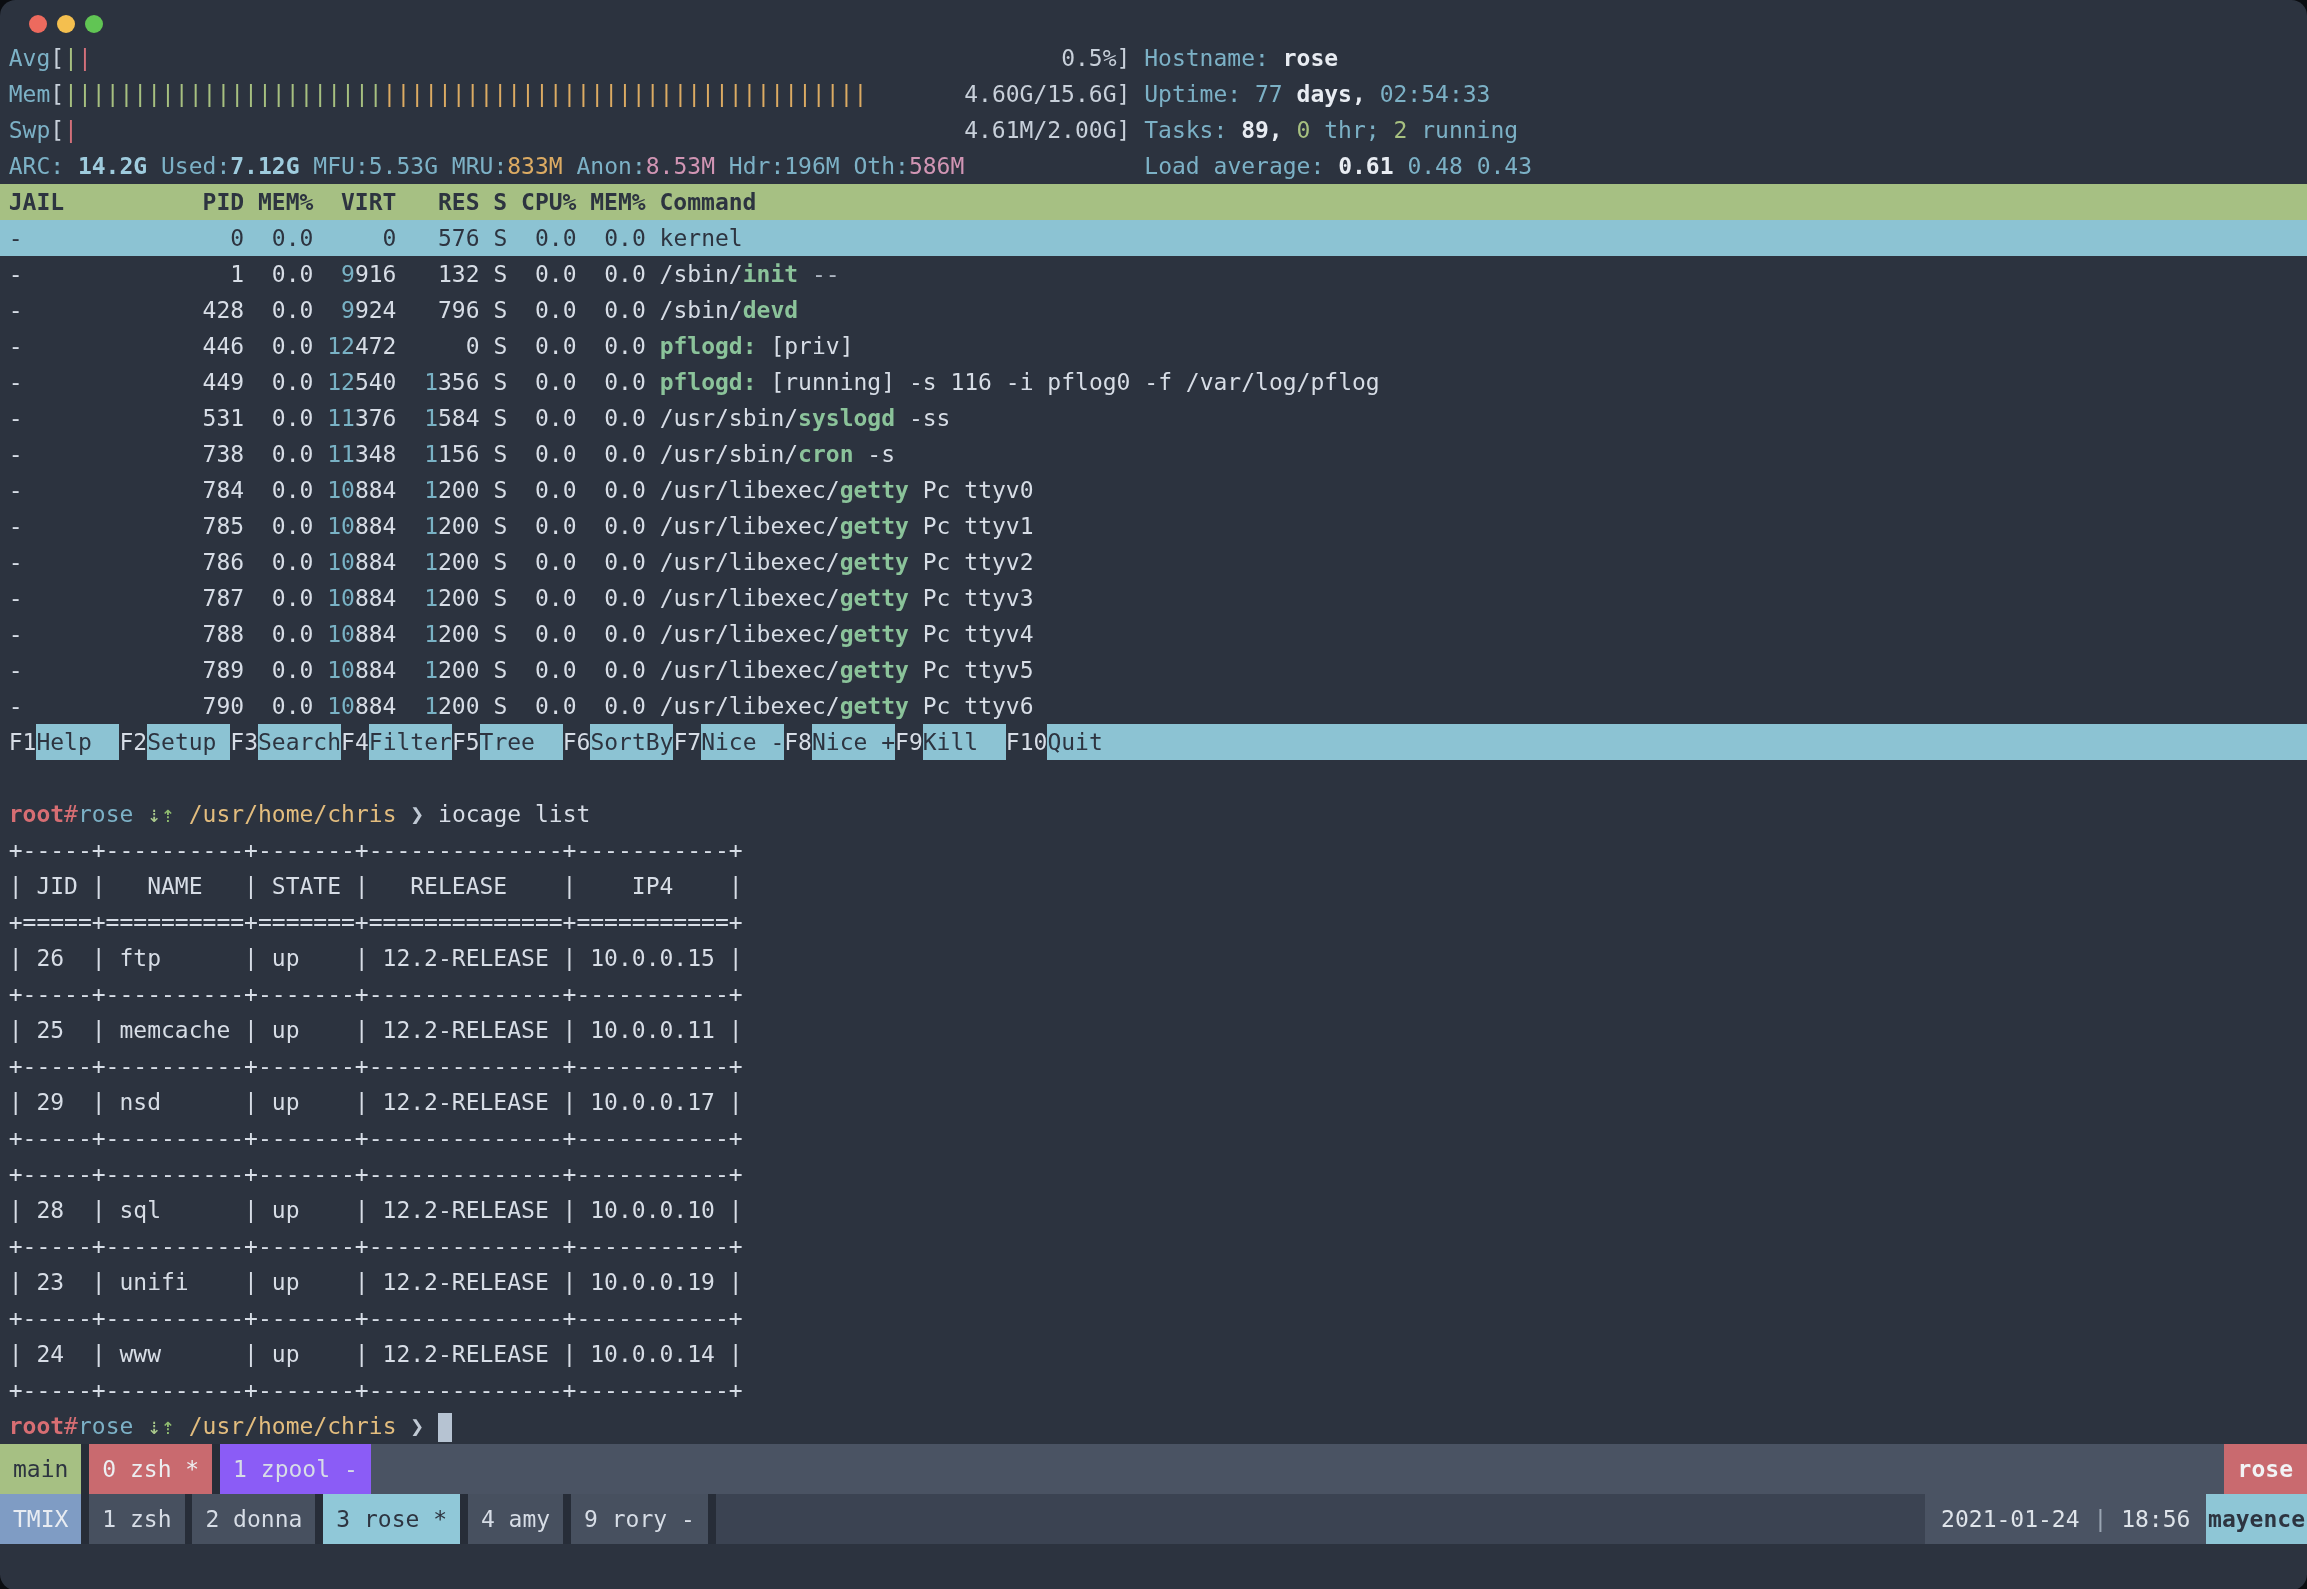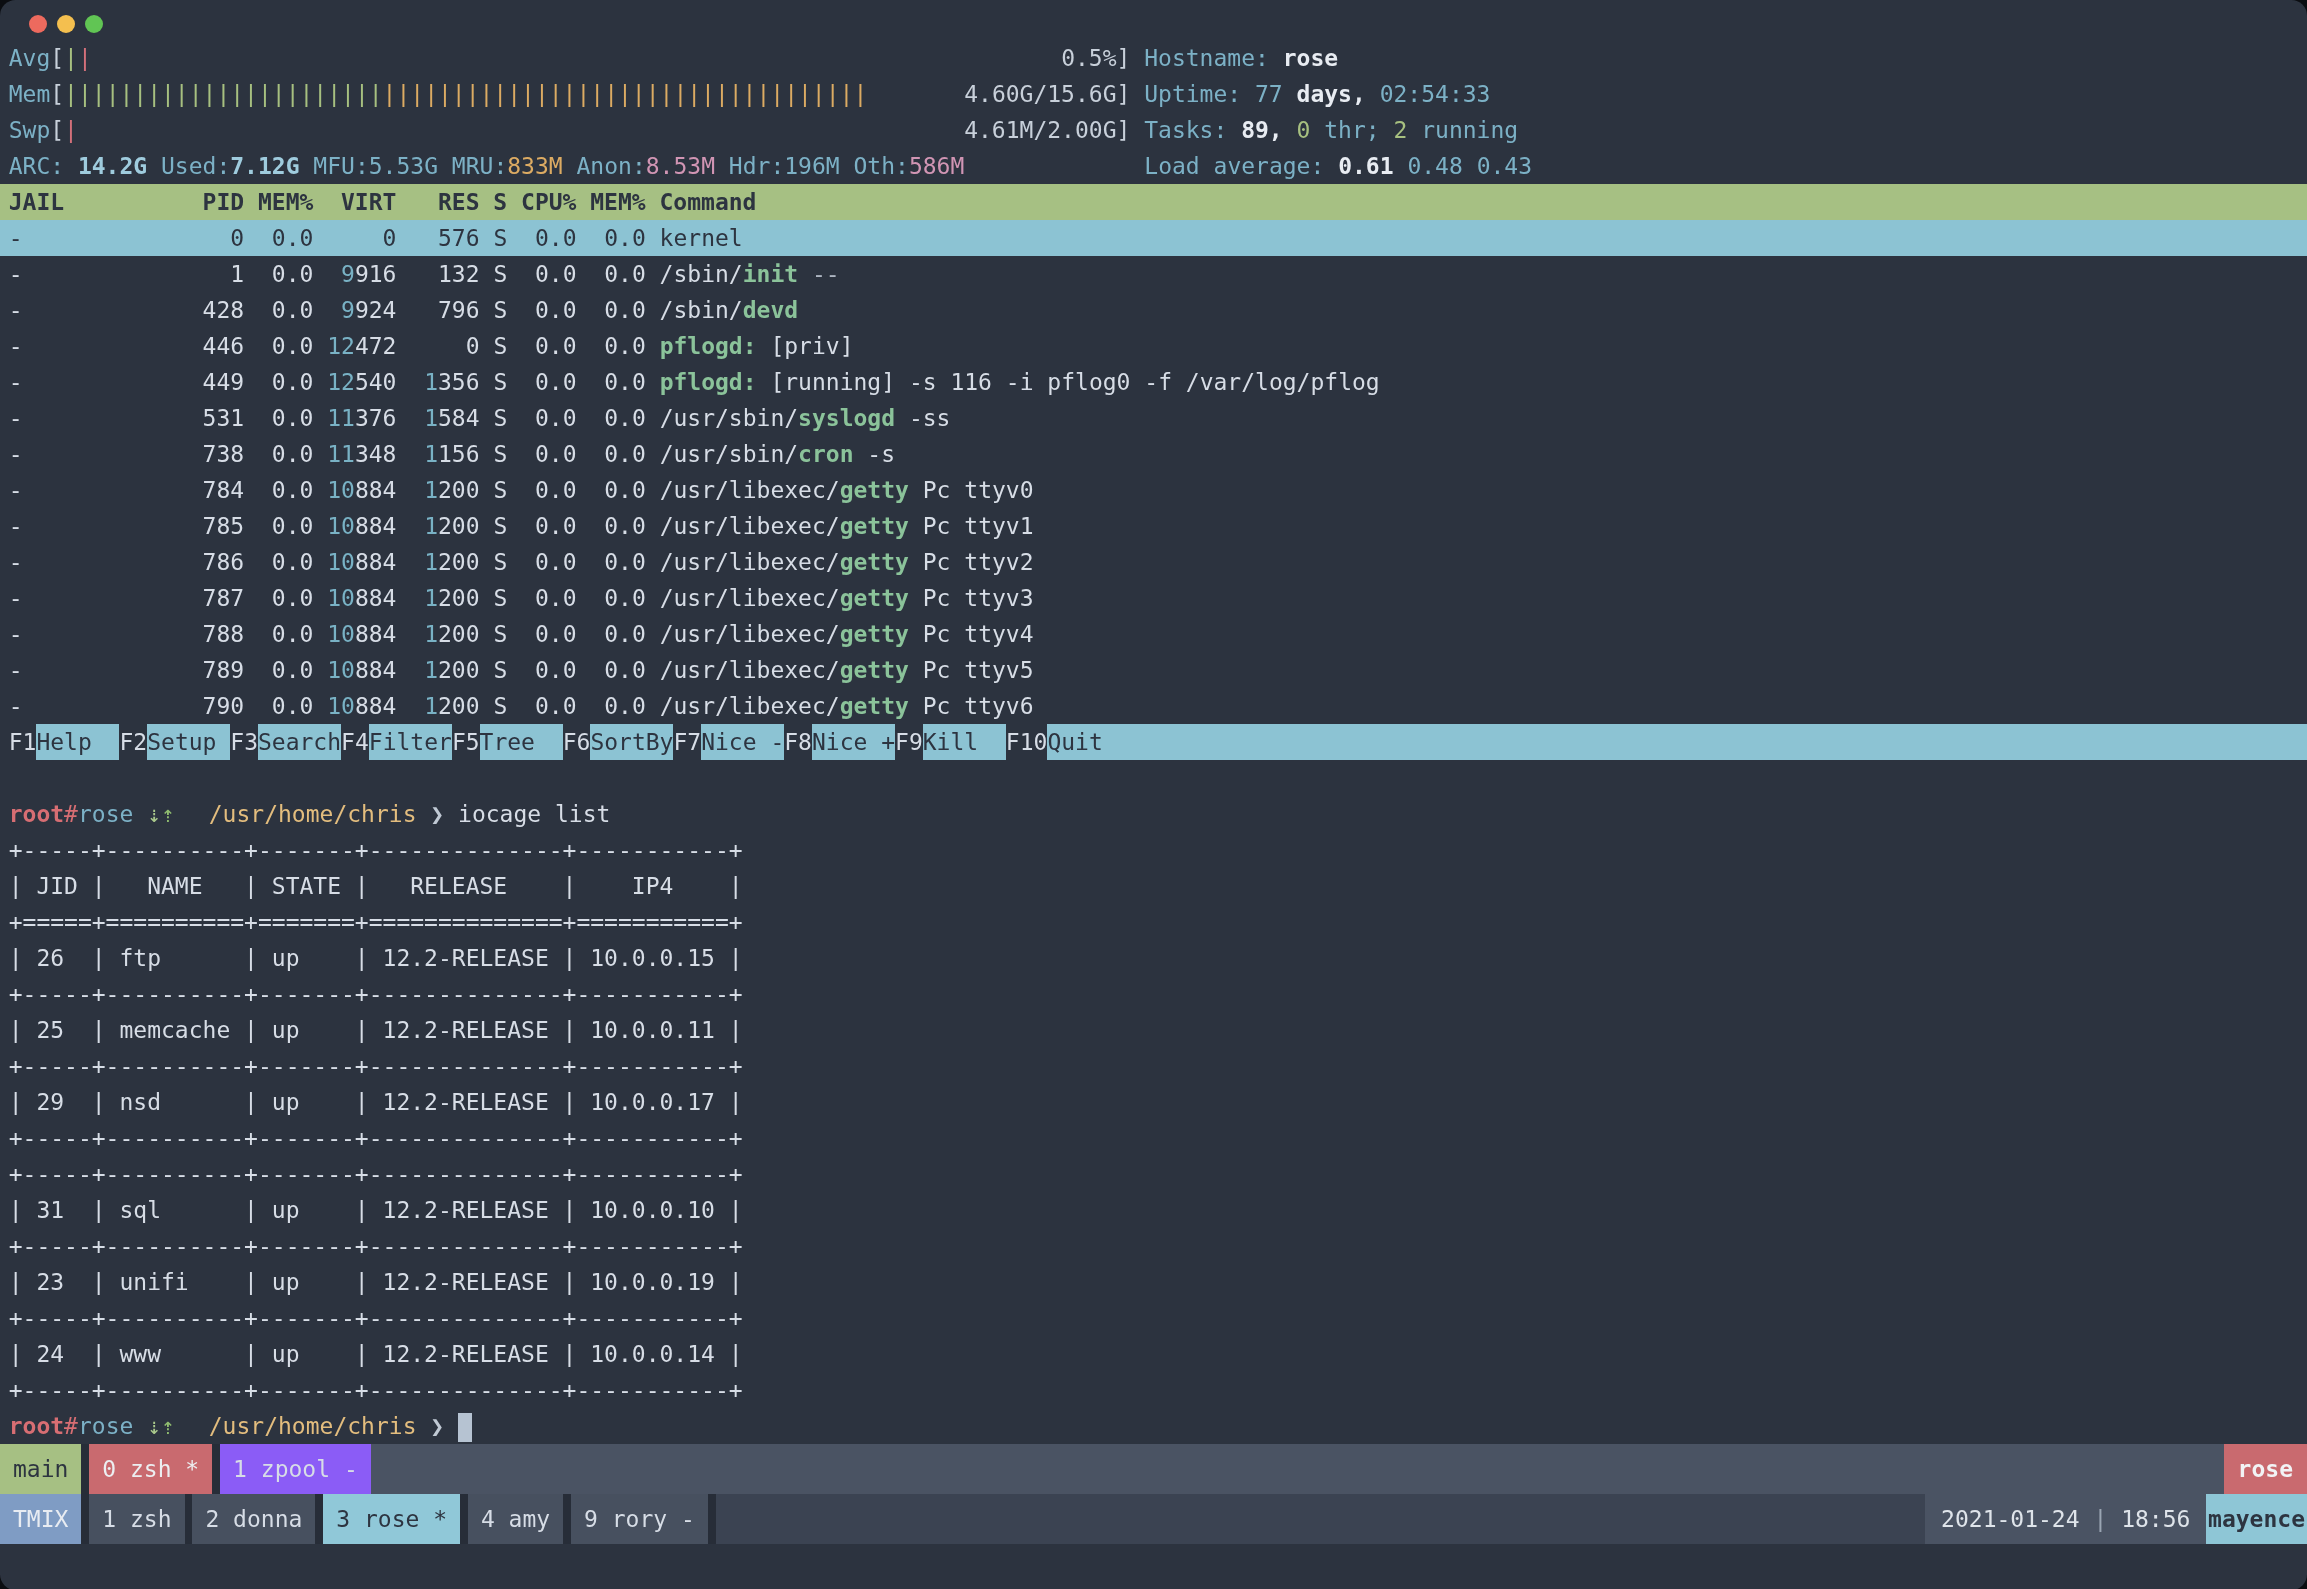--- a/index.html
+++ b/index.html
@@ -44,21 +44,21 @@
   .fk-key{color:#d7dde6;}
   .fk-label{background:#8cc3d3;color:#2d3440;}
   .fk-fill{flex:1;background:#8cc3d3;}
 
   
   .p-user{color:#d76e73;font-weight:700;}
   .p-hash{color:#d76e73;}
   .p-host{color:#7cb1c6;}
   .p-arrow-down{color:#a9c88b;}
   .p-arrow-up{color:#90bd70;}
-  .p-path{color:#e3bd7e;margin-left:20px;}
+  .p-path{color:#e3bd7e;}
   .p-chevron{color:#c0c9d4;}
   .p-plain{color:#d7dde6;}
   .cursor{display:inline-block;width:14px;height:29px;background:#b6c3d2;vertical-align:-5.2px;}
 
   
   .statusbar{flex:none;}
   .srow{display:flex;align-items:stretch;height:50px;line-height:39px;background:#272d38;}
   .stseg{display:flex;align-items:center;padding:0 13px;white-space:pre;}
   .mr{margin-right:7.9px;}
   .st-olive{background:#a6c083;color:#2d3440;}
@@ -109,21 +109,21 @@
       <div class="line"><span class="c-fg">+-----+----------+-------+--------------+-----------+</span></div>
       <div class="line"><span class="c-fg">| JID |   NAME   | STATE |   RELEASE    |    IP4    |</span></div>
       <div class="line"><span class="c-fg">+=====+==========+=======+==============+===========+</span></div>
       <div class="line"><span class="c-fg">| 26  | ftp      | up    | 12.2-RELEASE | 10.0.0.15 |</span></div>
       <div class="line"><span class="c-fg">+-----+----------+-------+--------------+-----------+</span></div>
       <div class="line"><span class="c-fg">| 25  | memcache | up    | 12.2-RELEASE | 10.0.0.11 |</span></div>
       <div class="line"><span class="c-fg">+-----+----------+-------+--------------+-----------+</span></div>
       <div class="line"><span class="c-fg">| 29  | nsd      | up    | 12.2-RELEASE | 10.0.0.17 |</span></div>
       <div class="line"><span class="c-fg">+-----+----------+-------+--------------+-----------+</span></div>
       <div class="line"><span class="c-fg">+-----+----------+-------+--------------+-----------+</span></div>
-      <div class="line"><span class="c-fg">| 31  | sql      | up    | 12.2-RELEASE | 10.0.0.10 |</span></div>
+      <div class="line"><span class="c-fg">| 28  | sql      | up    | 12.2-RELEASE | 10.0.0.10 |</span></div>
       <div class="line"><span class="c-fg">+-----+----------+-------+--------------+-----------+</span></div>
       <div class="line"><span class="c-fg">| 23  | unifi    | up    | 12.2-RELEASE | 10.0.0.19 |</span></div>
       <div class="line"><span class="c-fg">+-----+----------+-------+--------------+-----------+</span></div>
       <div class="line"><span class="c-fg">| 24  | www      | up    | 12.2-RELEASE | 10.0.0.14 |</span></div>
       <div class="line"><span class="c-fg">+-----+----------+-------+--------------+-----------+</span></div>
       <div class="line"><span class="p-user">root</span><span class="p-hash">#</span><span class="p-host">rose</span><span class="p-plain"> </span><span class="p-arrow-down">⇣</span><span class="p-arrow-up">⇡</span><span class="p-plain"> </span><span class="p-path">/usr/home/chris</span><span class="p-plain"> </span><span class="p-chevron">❯</span><span> </span><span class="cursor"> </span></div>
     </div>
   <div class="statusbar">
     <div class="srow" id="srow1">
         <span class="stseg st-olive mr">main</span>

